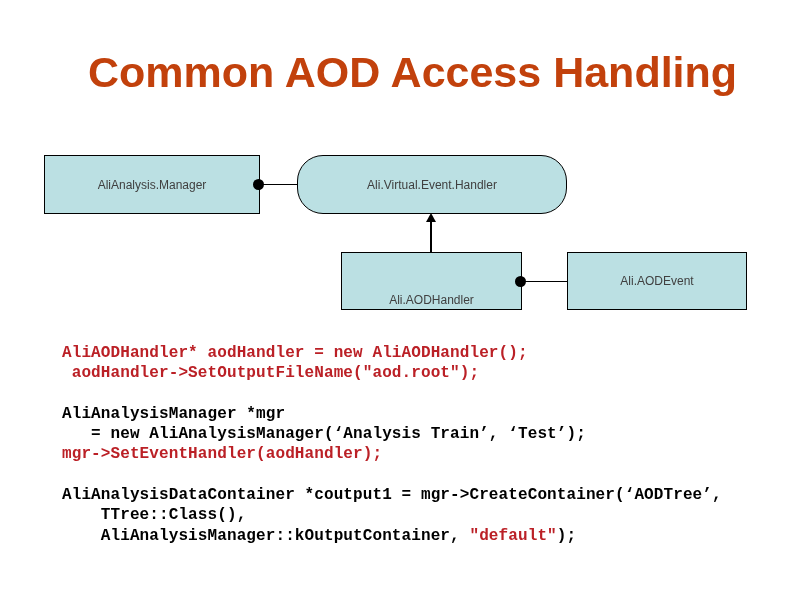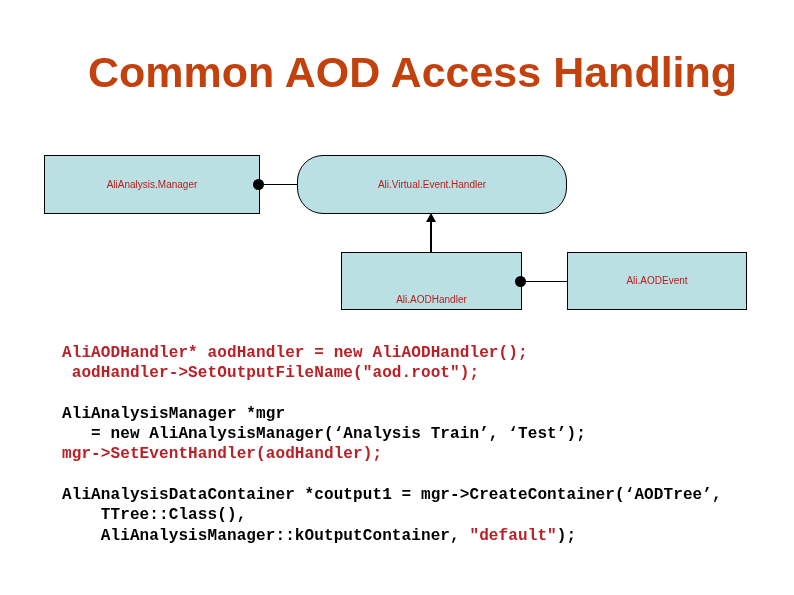--- a/index.html
+++ b/index.html
@@ -56,23 +56,23 @@
     box-sizing: border-box;
     background: #bbe0e3;
     border: 1.6px solid #000000;
     display: flex;
     align-items: center;
     justify-content: center;
     pointer-events: auto;
   }
   .uml-box .uml-label {
     font-family: "Liberation Sans", sans-serif;
-    font-size: 10px;
+    font-size: 12px;
     font-weight: 400;
-    color: #b91c1c;
+    color: #404040;
     line-height: 18px;
     white-space: nowrap;
   }
 
   #box-analysis-manager { left: 44px;  top: 155px; width: 216px; height: 59px; }
   #box-virtual-handler  { left: 297px; top: 155px; width: 270px; height: 59px; border-radius: 26px; }
   #box-aod-handler      { left: 341px; top: 252px; width: 181px; height: 58px; align-items: flex-end; }
   #box-aod-event        { left: 567px; top: 252px; width: 180px; height: 58px; text-align: right; }
 
   

